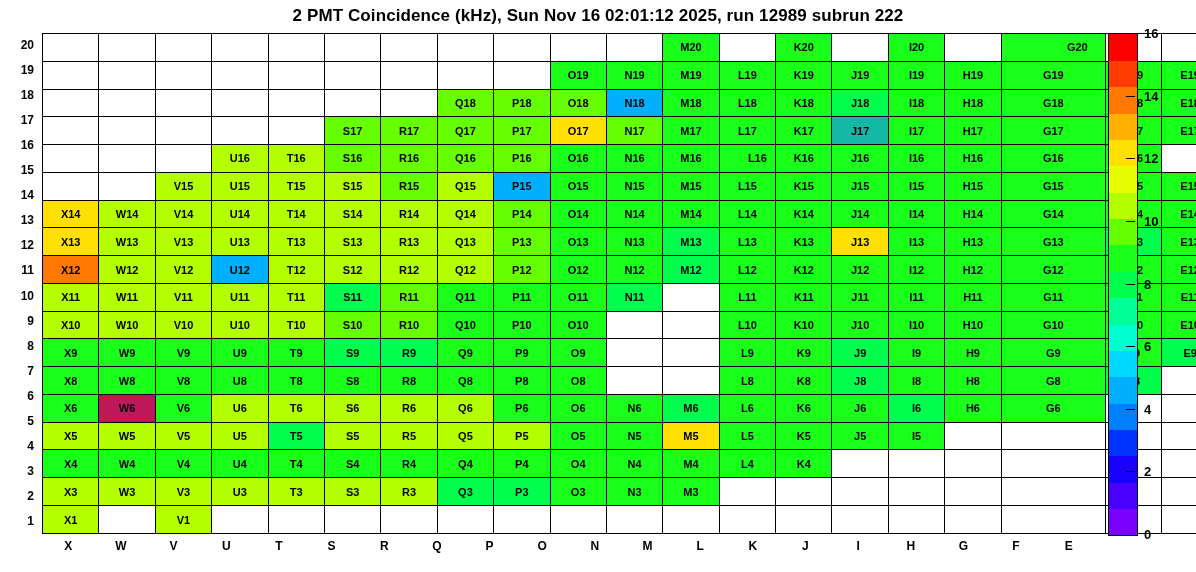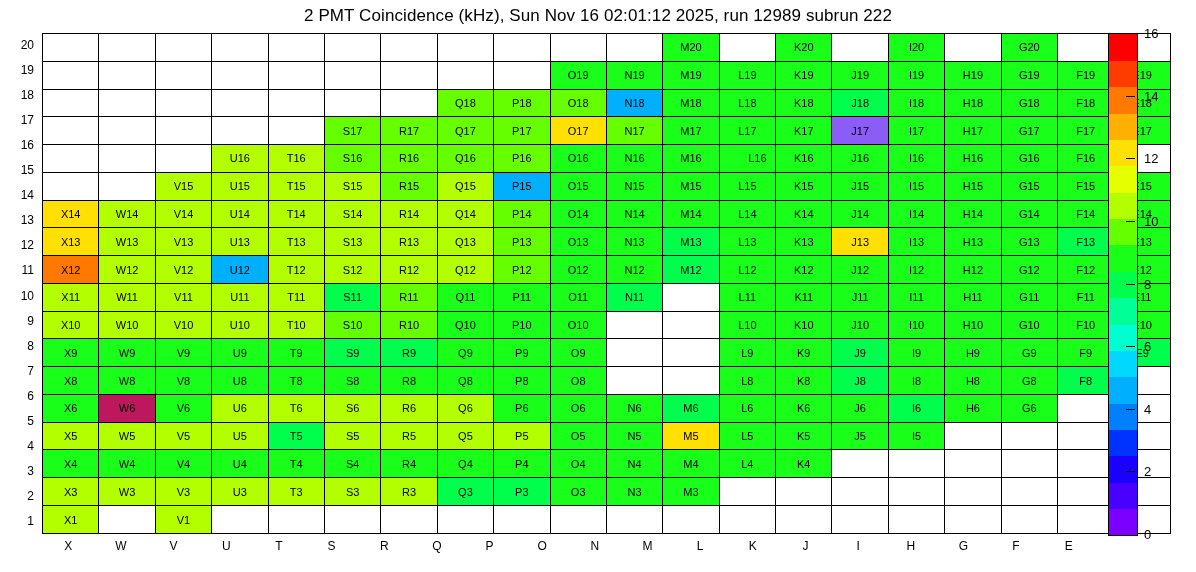--- a/index.html
+++ b/index.html
@@ -1,17 +1,17 @@
 <!DOCTYPE html>
 <html><head>
 <meta charset="utf-8">
 <style>
   html,body{margin:0;padding:0;}
   body{width:1196px;height:572px;background:#ffffff;font-family:"Liberation Sans",sans-serif;overflow:hidden;}
-  #root{position:relative;width:998px;height:572px;}
+  #root{position:relative;width:998px;height:572px;font-weight:bold;}
   #title{
     position:absolute;left:0;top:6px;width:1196px;text-align:center;
     font-size:17px;color:#000;letter-spacing:0.1px;
   }
   #plot{
     position:absolute;left:42px;top:33px;width:1053px;height:501px;
   }
   table.grid{border-collapse:collapse;width:1053px;height:501px;table-layout:fixed;}
   table.grid td{
     border:1px solid #000;
@@ -80,21 +80,21 @@
             <td class="empty"></td>
             <td class="empty"></td>
             <td class="empty"></td>
             <td class="empty"></td>
             <td style="background: rgb(26, 255, 26);">M20</td>
             <td class="empty"></td>
             <td style="background: rgb(26, 255, 26);">K20</td>
             <td class="empty"></td>
             <td style="background: rgb(26, 255, 26);">I20</td>
             <td class="empty"></td>
-            <td style="background: rgb(26, 255, 26);">G20</td>
+            <td style="background: rgb(26, 255, 26); padding-left: 48px;">G20</td>
             <td class="empty"></td>
             <td class="empty"></td>
           </tr>
           <tr>
             <td class="empty"></td>
             <td class="empty"></td>
             <td class="empty"></td>
             <td class="empty"></td>
             <td class="empty"></td>
             <td class="empty"></td>
@@ -143,21 +143,21 @@
             <td class="empty"></td>
             <td style="background: rgb(102, 255, 0);">S17</td>
             <td style="background: rgb(102, 255, 0);">R17</td>
             <td style="background: rgb(102, 255, 0);">Q17</td>
             <td style="background: rgb(102, 255, 0);">P17</td>
             <td style="background: rgb(255, 224, 0);">O17</td>
             <td style="background: rgb(102, 255, 0);">N17</td>
             <td style="background: rgb(26, 255, 26);">M17</td>
             <td style="background: rgb(26, 255, 26);">L17</td>
             <td style="background: rgb(26, 255, 26);">K17</td>
-            <td style="background: #8b5cf6;">J17</td>
+            <td style="background: #14b8a6;">J17</td>
             <td style="background: rgb(26, 255, 26);">I17</td>
             <td style="background: rgb(26, 255, 26);">H17</td>
             <td style="background: rgb(26, 255, 26);">G17</td>
             <td style="background: rgb(26, 255, 26);">F17</td>
             <td style="background: rgb(26, 255, 26);">E17</td>
           </tr>
           <tr>
             <td class="empty"></td>
             <td class="empty"></td>
             <td class="empty"></td>

